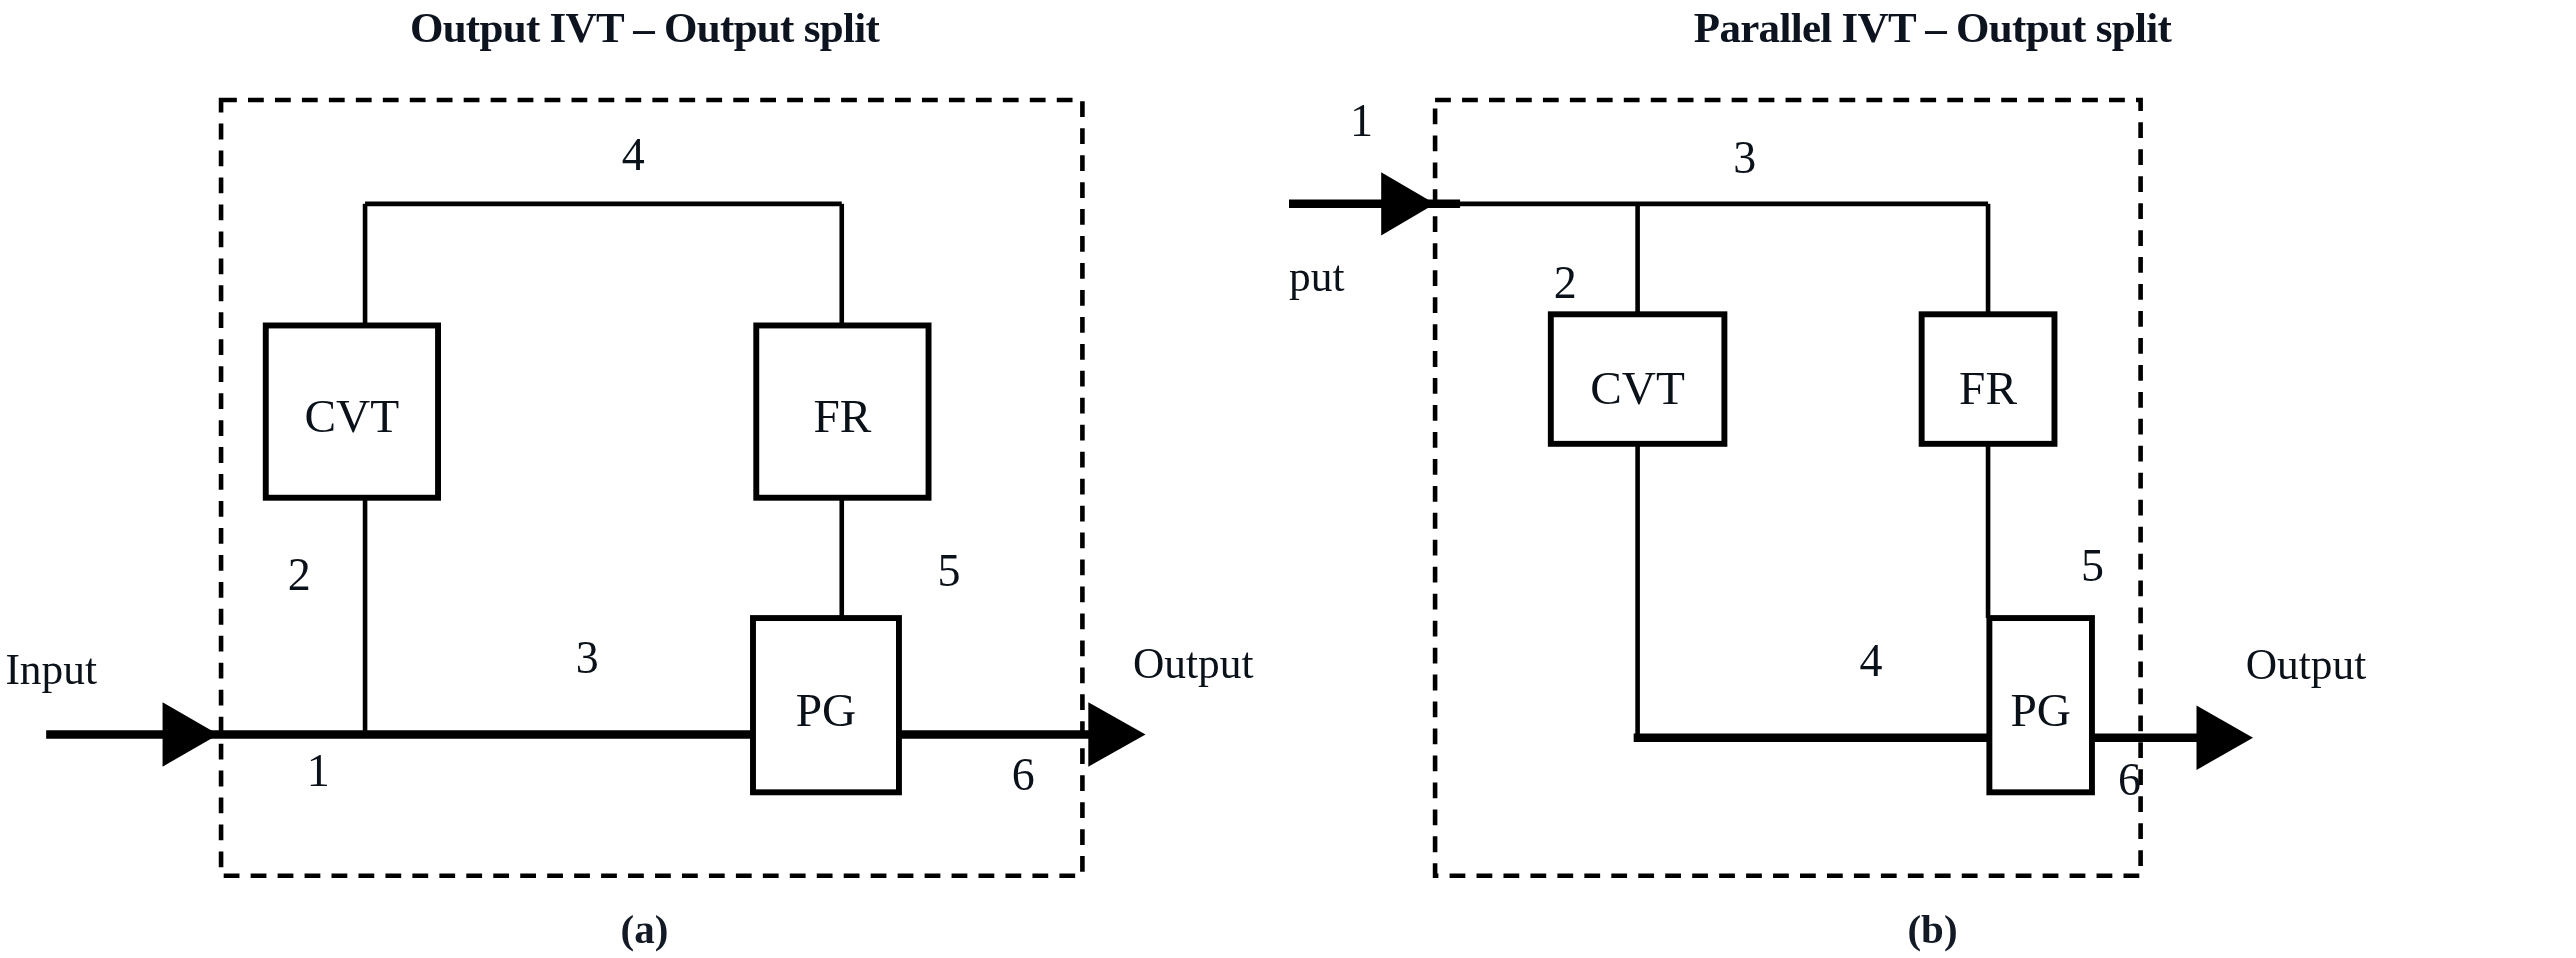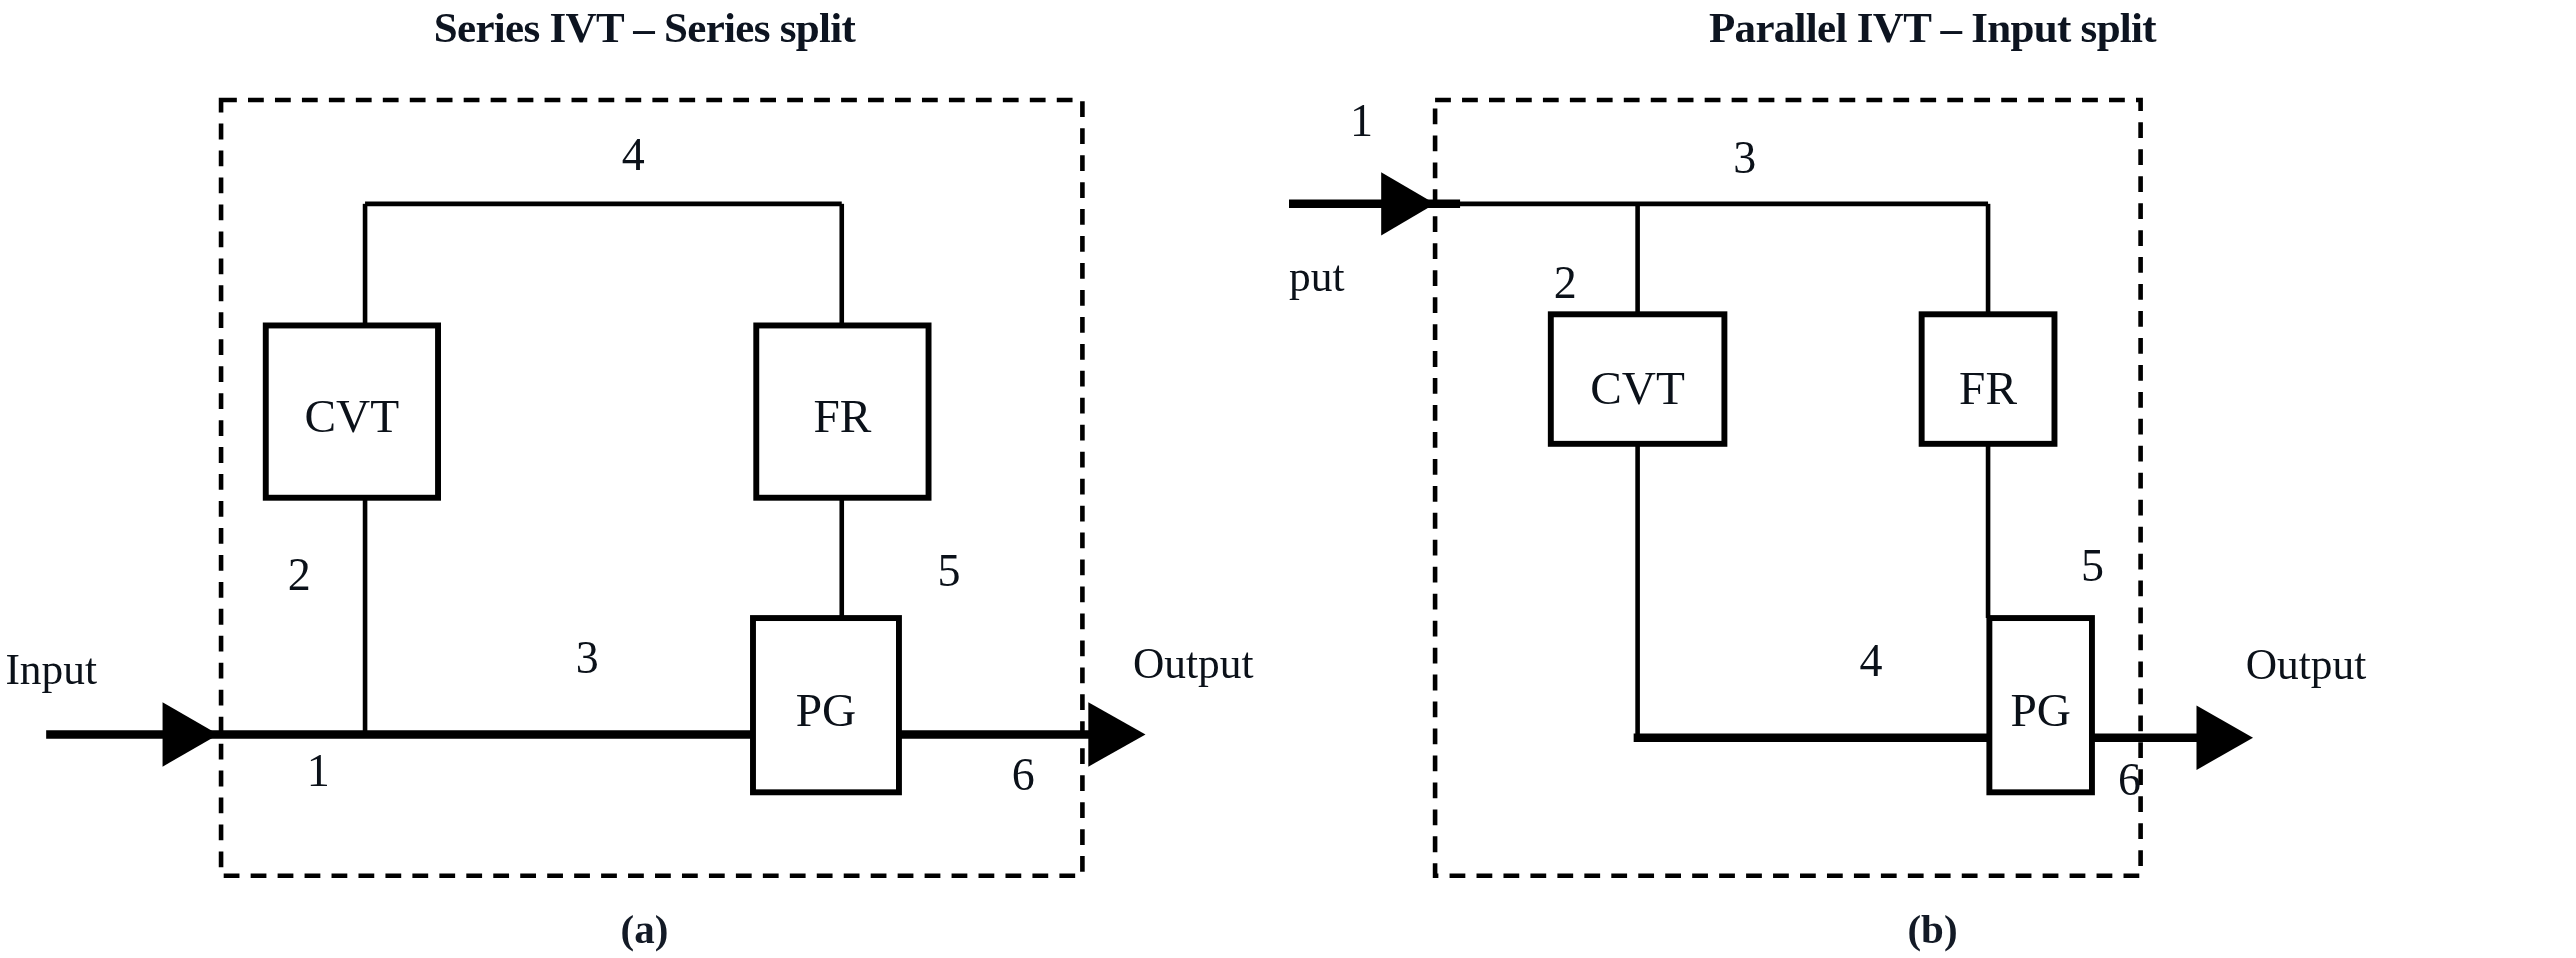--- a/index.html
+++ b/index.html
@@ -112,21 +112,21 @@
   .port-label.right { text-anchor: start; }
   .port-label.left { text-anchor: start; }
 </style>
 </head>
 <body>
 
 <div class="figure-root">
 
   <div class="panel panel-a">
 
-    <div class="panel-title panel-title-a">Series IVT – Series split</div>
+    <div class="panel-title panel-title-a">Output IVT – Output split</div>
 
     <svg class="diagram" width="1289" height="958" viewBox="0 0 1960 1457">
 
       <rect class="dashed-border" x="336" y="152" width="1310" height="1180"></rect>
 
       <path class="shaft-thin" d="M 555 310 L 1280 310"></path>
       <path class="shaft-thin" d="M 555 310 L 555 495"></path>
       <path class="shaft-thin" d="M 1280 310 L 1280 495"></path>
 
       <path class="shaft-thin" d="M 555 757 L 555 1117"></path>
@@ -157,21 +157,21 @@
 
       <text class="port-label left" x="8" y="1017">Input</text>
       <text class="port-label right" x="1723" y="1009">Output</text>
     </svg>
 
     <div class="panel-caption caption-a">(a)</div>
   </div>
 
   <div class="panel panel-b">
 
-    <div class="panel-title panel-title-b">Parallel IVT – Input split</div>
+    <div class="panel-title panel-title-b">Parallel IVT – Output split</div>
 
     <svg class="diagram" width="1287" height="958" viewBox="0 0 1957 1457">
 
       <rect class="dashed-border" x="222" y="152" width="1073" height="1180"></rect>
 
       <path class="shaft-thick" d="M -30 310 L 260 310"></path>
       <polygon class="arrow-head" points="140,262 222,310 140,358"></polygon>
 
       <path class="shaft-thin" d="M 245 310 L 1063 310"></path>
       <path class="shaft-thin" d="M 1063 310 L 1063 478"></path>

